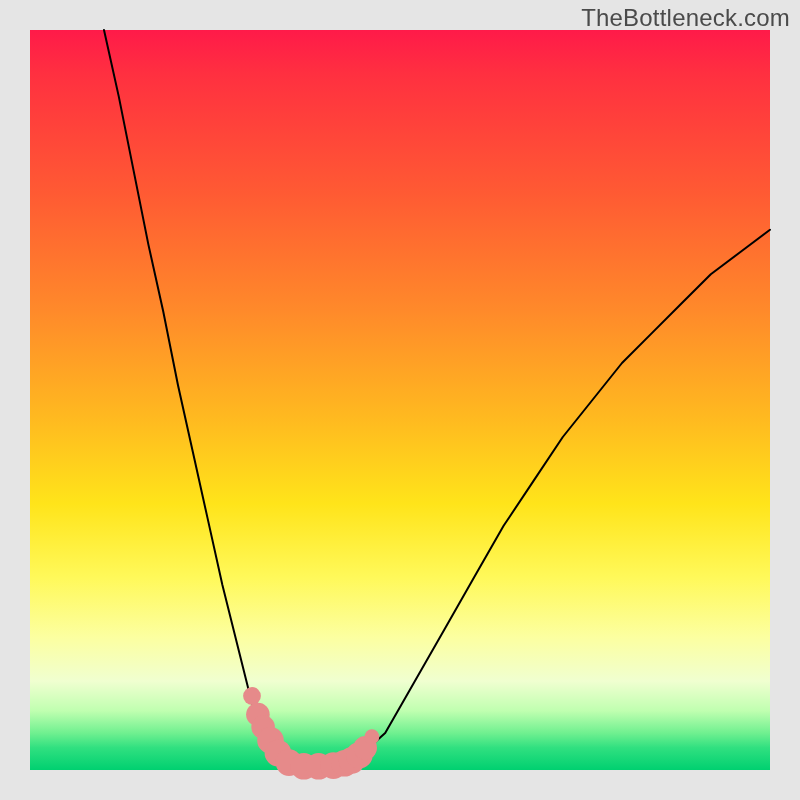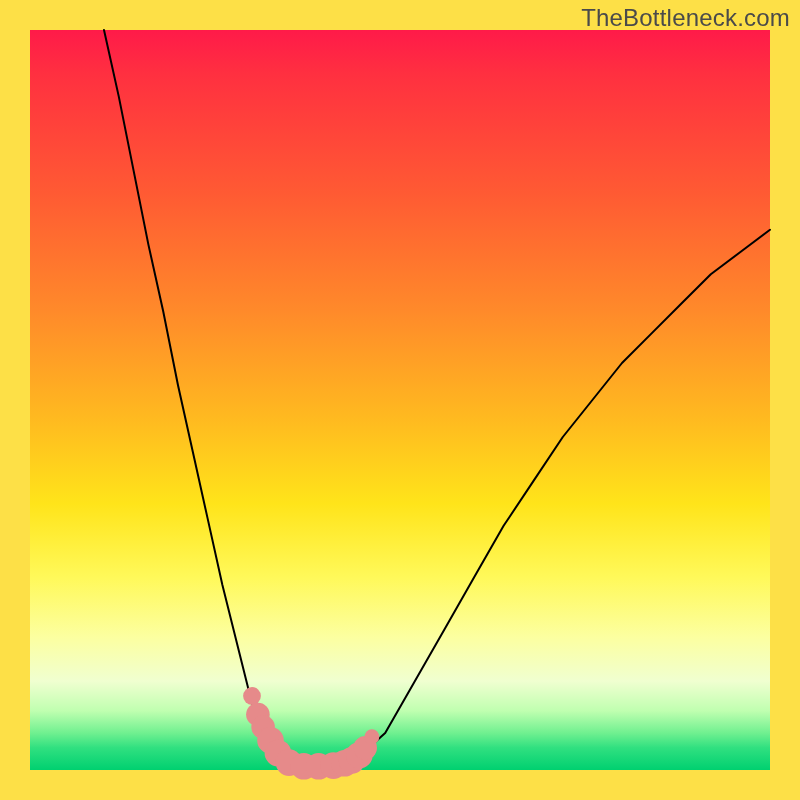--- a/index.html
+++ b/index.html
@@ -8,21 +8,21 @@
     width: 800px;
     height: 800px;
     background: #000;
     font-family: Arial, Helvetica, sans-serif;
     overflow: hidden;
   }
   .stage {
     position: relative;
     width: 800px;
     height: 800px;
-    background: #fde047;
+    background: #e5e5e5;
   }
   .plot {
     position: absolute;
     left: 30px;
     top: 30px;
     width: 740px;
     height: 740px;
     background: linear-gradient(to bottom,
       #ff1a49 0%,
       #ff3040 6%,

